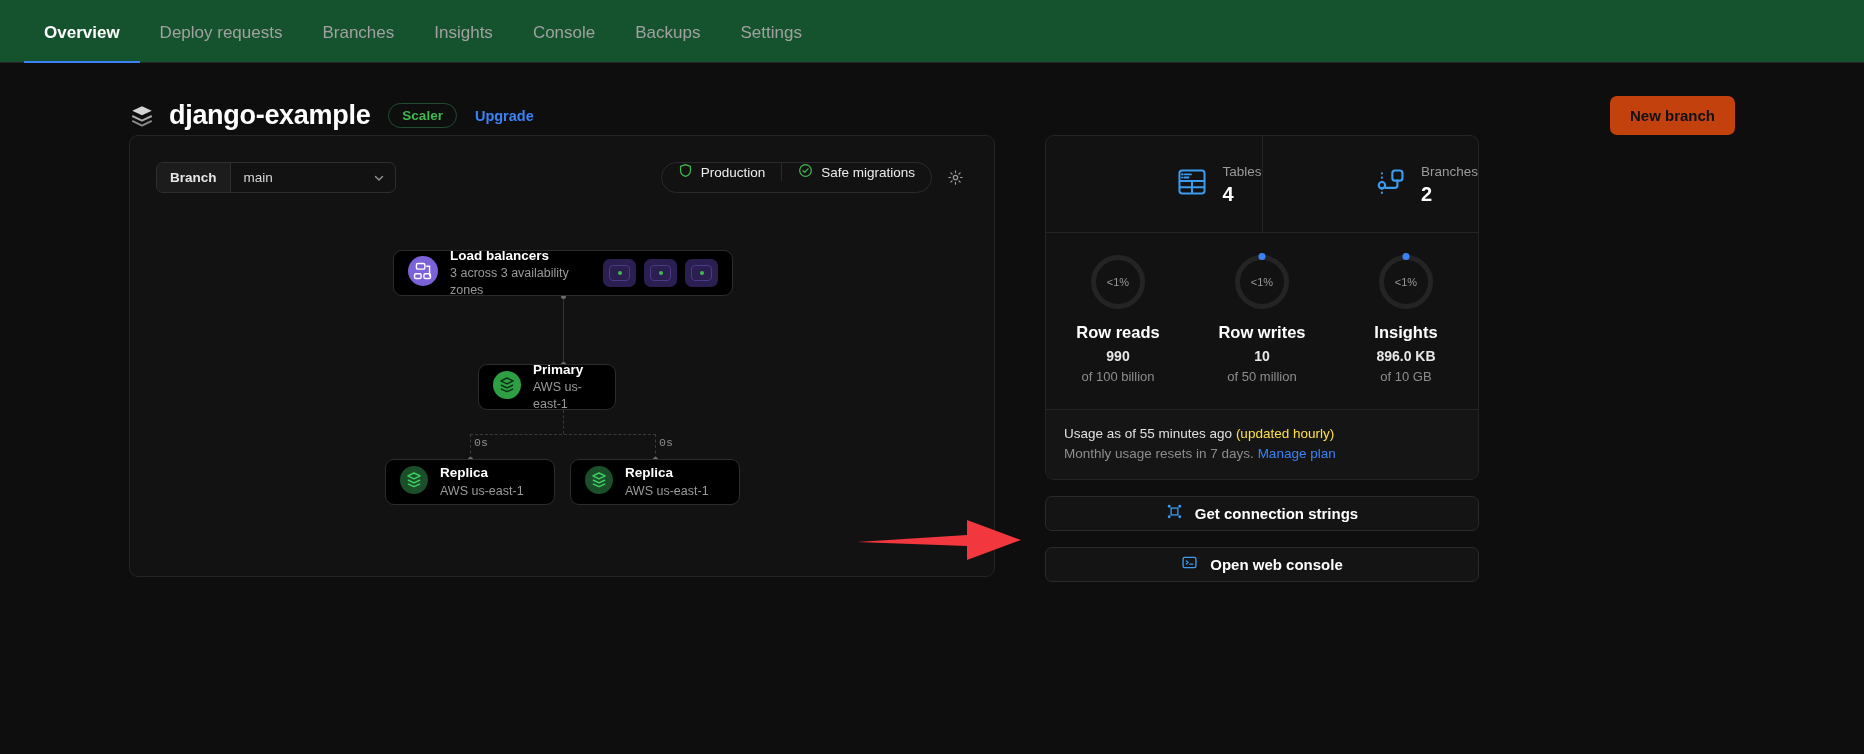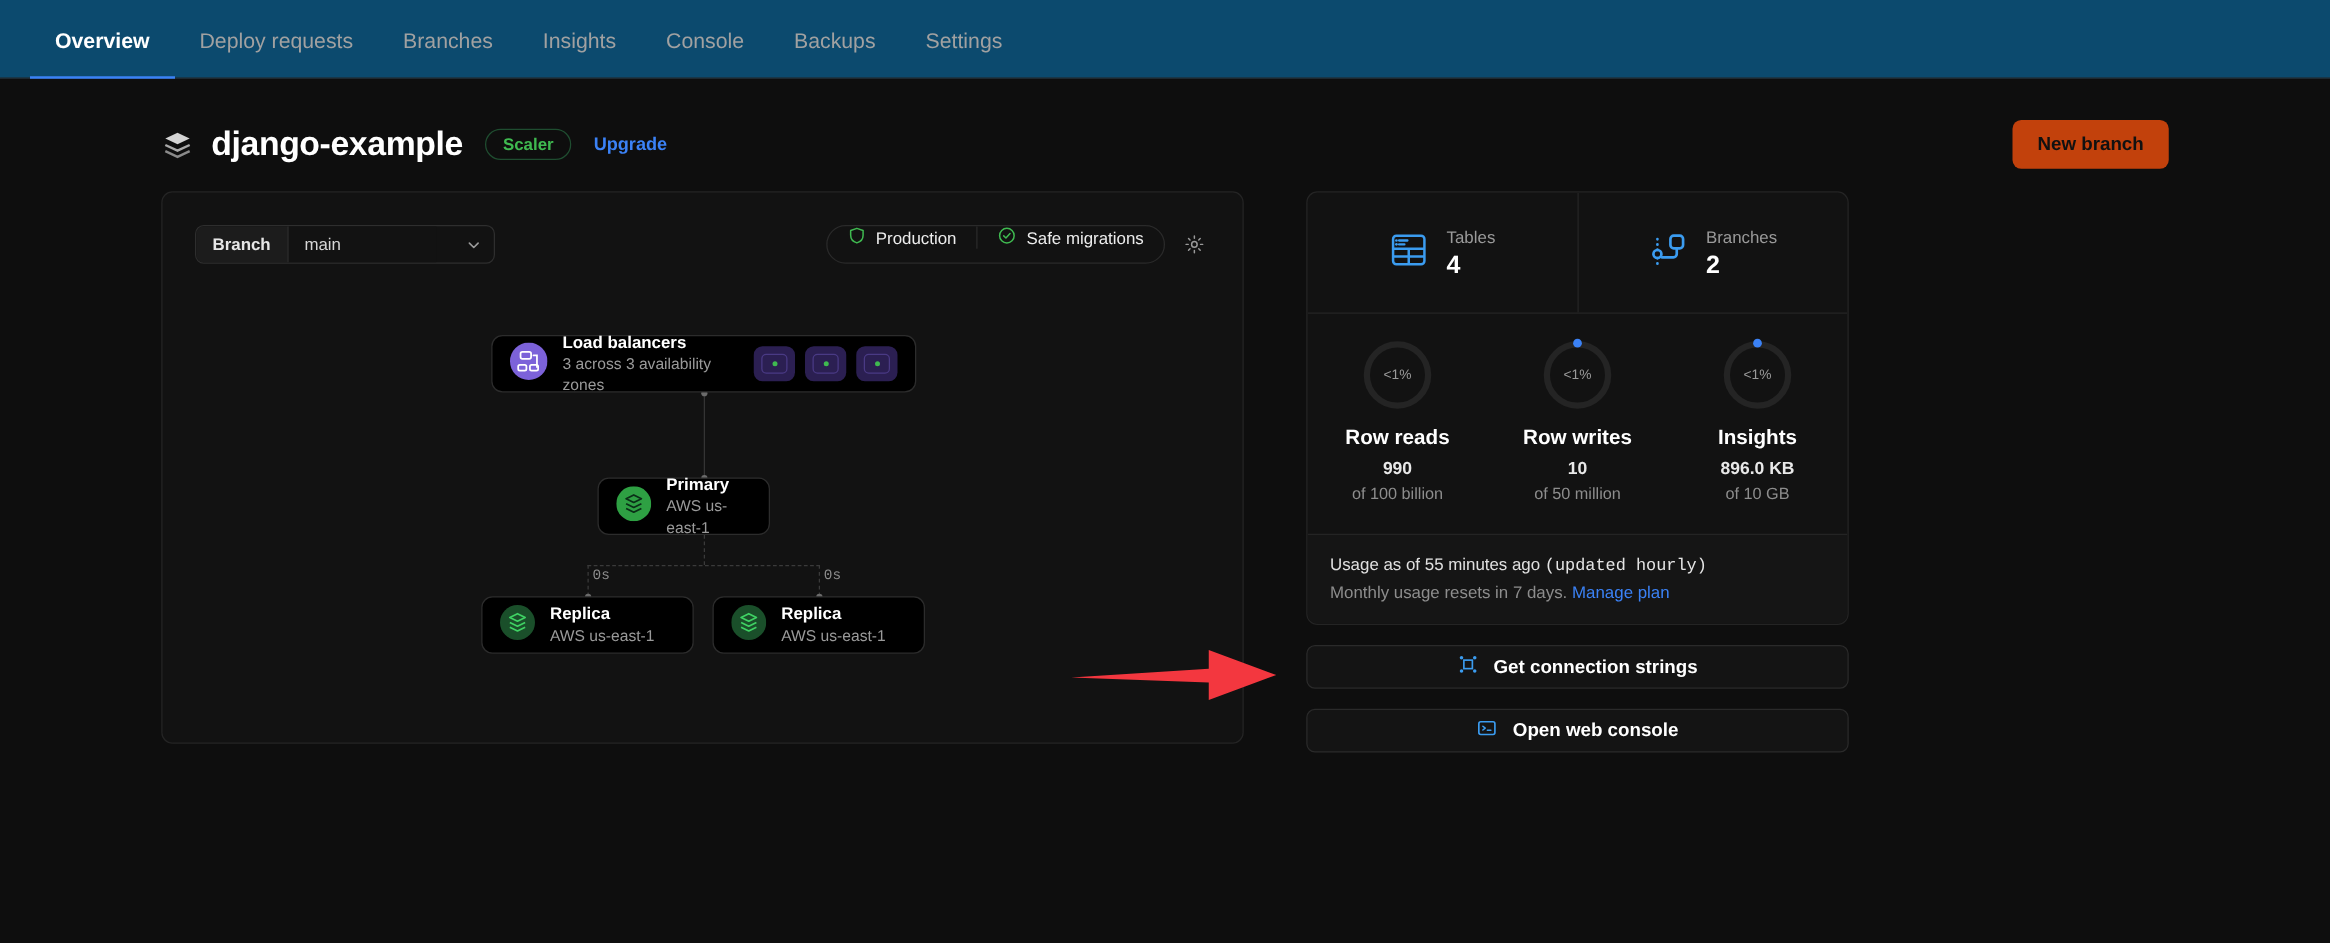--- a/index.html
+++ b/index.html
@@ -11,21 +11,21 @@
   }
 
   
   .topnav {
     height: 63px;
     display: flex;
     align-items: flex-end;
     gap: 0px;
     padding-left: 24px;
     border-bottom: 1px solid #242424;
-    background: #0c4a6e;
+    background: #14532d;
   }
   .nav-tab {
     position: relative;
     font-size: 17px;
     color: #a1a1a1;
     padding: 0 20px 19px 20px;
     cursor: pointer;
     white-space: nowrap;
   }
   .nav-tab.active { color: #ffffff; font-weight: bold; }
@@ -75,21 +75,20 @@
     padding: 11px 20px;
     cursor: pointer;
     font-family: inherit;
   }
 
   
   .content {
     display: flex;
     gap: 50px;
     padding: 0 129px;
-    margin-top: 18px;
   }
 
   
   .topology-card {
     width: 866px;
     height: 442px;
     background: #121212;
     border: 1px solid #242424;
     border-radius: 9px;
     position: relative;
@@ -213,21 +212,21 @@
     background: #121212;
     border: 1px solid #242424;
     border-radius: 9px;
     overflow: hidden;
   }
   .stats-top { display: flex; }
   .stat-cell {
     flex: 1;
     display: flex;
     align-items: center;
-    justify-content: center;
+    justify-content: flex-end;
     gap: 14px;
     padding: 26px 0 25px 0;
   }
   .stat-cell + .stat-cell { border-left: 1px solid #242424; }
   .stat-label { font-size: 13.5px; color: #9a9a9a; line-height: 1.45; }
   .stat-value { font-size: 20px; font-weight: bold; color: #fff; line-height: 1.25; }
 
   .gauges {
     display: flex;
     border-top: 1px solid #242424;
@@ -260,21 +259,21 @@
   .gauge-name { font-size: 16.5px; font-weight: bold; color: #fff; margin-bottom: 6px; }
   .gauge-val { font-size: 14px; font-weight: bold; color: #e8e8e8; margin-bottom: 5px; }
   .gauge-of { font-size: 13px; color: #8d8d8d; }
 
   .usage-foot {
     border-top: 1px solid #242424;
     background: #151515;
     padding: 16px 18px 18px 18px;
   }
   .usage-line1 { font-size: 13.5px; color: #e0e0e0; margin-bottom: 5px; }
-  .usage-line1 .muted { color: #e5e5e5; font-family: Liberation Mono, monospace; }
+  .usage-line1 .muted { color: #fde047; }
   .usage-line2 { font-size: 13.5px; color: #8d8d8d; }
   .link-blue { color: #3b82f6; cursor: pointer; }
 
   .action-btn {
     margin-top: 16px;
     height: 35px;
     background: #141414;
     border: 1px solid #2a2a2a;
     border-radius: 7px;
     display: flex; align-items: center; justify-content: center;

